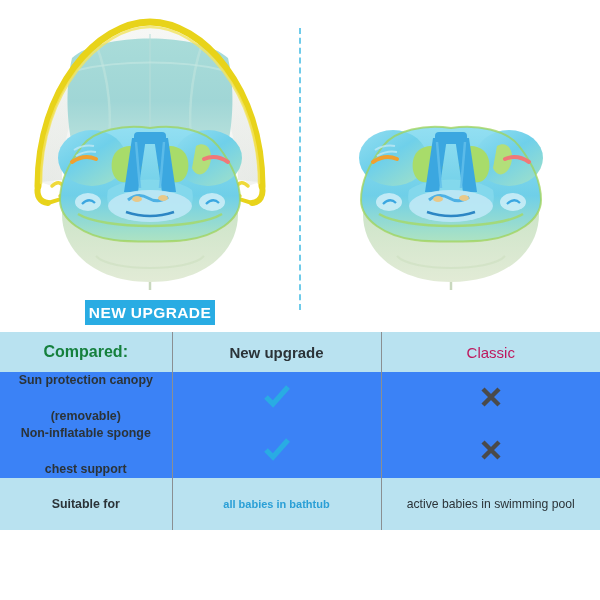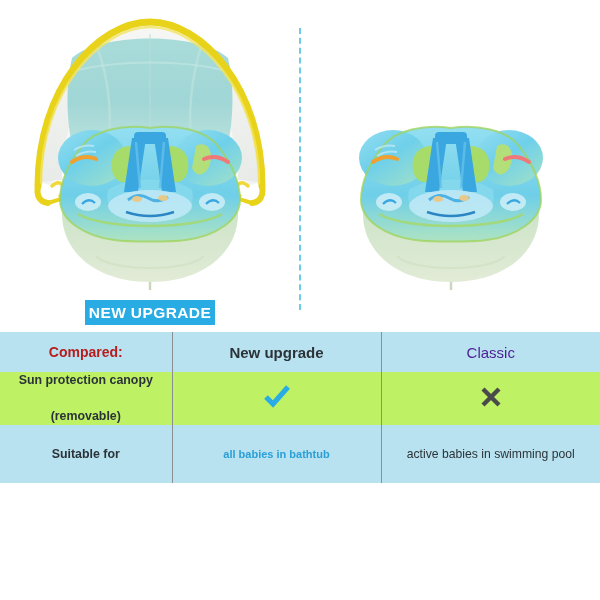--- a/index.html
+++ b/index.html
@@ -78,53 +78,53 @@
     margin: 0;
     text-align: center;
     vertical-align: middle;
     font-family: "Liberation Sans", sans-serif;
   }
   .col-label  { width: 172px; }
   .col-new    { width: 209px; }
   .col-clas   { width: 219px; }
 
   .row-blue  td { background: #B9E2F0; }
-  .row-white td { background: #bef264; }
+  .row-white td { background: #3b82f6; }
 
   .cell-div-l { border-left: 1px solid #8a8f92; }
 
   
   .hdr { height: 40px; }
   .hdr .h-compared {
-    font-size: 14px;
-    font-weight: bold;
-    color: #b91c1c;
+    font-size: 16px;
+    font-weight: bold;
+    color: #15803d;
   }
   .hdr .h-new {
     font-size: 15px;
     font-weight: bold;
     color: #2b3338;
   }
   .hdr .h-classic {
     font-size: 15px;
     font-weight: normal;
-    color: #4c1d95;
+    color: #be185d;
   }
 
   .feat-row { height: 49px; }
   .feat-label {
     font-size: 12.4px;
     font-weight: bold;
     color: #2b3338;
     line-height: 1.42;
     padding: 0 4px;
   }
   .feat-label .l2 { display: block; margin-top: 18px; }
 
-  .last-row { height: 58px; }
+  .last-row { height: 52px; }
   .suit-label {
     font-size: 12.4px;
     font-weight: bold;
     color: #2b3338;
   }
   .suit-new {
     font-size: 11px;
     font-weight: bold;
     color: #2A9FD6;
   }
@@ -356,20 +356,40 @@
       <td class="cell-div-l">
         <span class="mark-x">
           <svg width="26" height="26" viewBox="0 0 26 26">
               <path d="M5 5 L21 21 M21 5 L5 21" stroke="#4A4A4A" stroke-width="4.4" stroke-linecap="butt"></path>
             </svg>
         </span>
       </td>
     </tr>
 
 
+    <tr class="row-white feat-row">
+      <td class="feat-label">
+        <span>Non-inflatable sponge</span>
+        <span class="l2">chest support</span>
+      </td>
+      <td class="cell-div-l">
+        <span class="mark-check">
+          <svg width="30" height="26" viewBox="0 0 30 26">
+              <path d="M4 13 L11 20 L26 3" stroke="#29ACE3" stroke-width="5.2" fill="none" stroke-linecap="butt" stroke-linejoin="miter"></path>
+            </svg>
+        </span>
+      </td>
+      <td class="cell-div-l">
+        <span class="mark-x">
+          <svg width="26" height="26" viewBox="0 0 26 26">
+              <path d="M5 5 L21 21 M21 5 L5 21" stroke="#4A4A4A" stroke-width="4.4" stroke-linecap="butt"></path>
+            </svg>
+        </span>
+      </td>
+    </tr>
 
     <tr class="row-blue last-row">
       <td class="suit-label">Suitable for</td>
       <td class="suit-new cell-div-l">all babies in bathtub</td>
       <td class="suit-classic cell-div-l">active babies in swimming pool</td>
     </tr>
   </tbody>
 </table>
 
 </body></html>

